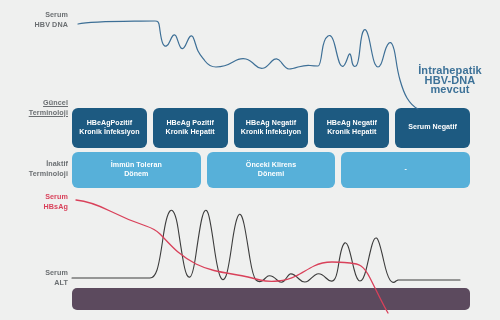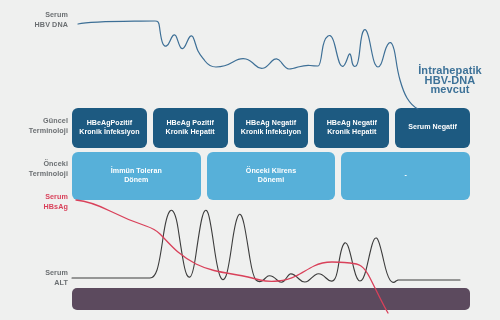--- a/index.html
+++ b/index.html
@@ -19,21 +19,21 @@
     position: absolute;
     text-align: right;
     font-size: 7.2px;
     line-height: 9.5px;
     font-weight: bold;
     color: #6b6f72;
     letter-spacing: 0.1px;
     white-space: pre-line;
   }
   #label-hbvdna { left: 0; width: 68px; top: 10px; }
-  #label-guncel { left: 0; width: 68px; top: 116px; }
+  #label-guncel { left: 0; width: 68px; top: 98px; text-decoration: underline; }
   #label-onceki { left: 0; width: 68px; top: 159px; }
   #label-hbsag  { left: 0; width: 68px; top: 192px; color: #d9415a; }
   #label-alt    { left: 0; width: 68px; top: 268px; }
 
   .annot {
     position: absolute;
     font-size: 11px;
     line-height: 9.5px;
     font-weight: bold;
     color: #3d7298;
@@ -44,21 +44,21 @@
   #annot-intrahep { left: 406px; top: 66px; width: 88px; }
 
   .row {
     position: absolute;
     left: 72px;
     width: 398px;
     display: flex;
     gap: 6px;
   }
   #row-current { top: 108px; height: 40px; }
-  #row-previous { top: 152px; height: 48px; }
+  #row-previous { top: 152px; height: 36px; }
 
   .box {
     border-radius: 6px;
     display: flex;
     align-items: center;
     justify-content: center;
     text-align: center;
     color: #ffffff;
     font-size: 7.1px;
     line-height: 9.4px;
@@ -92,21 +92,21 @@
 </style>
 </head>
 <body>
 
 <div id="root">
 
   <div class="side-label" id="label-hbvdna">Serum
 HBV DNA</div>
   <div class="side-label" id="label-guncel">Güncel
 Terminoloji</div>
-  <div class="side-label" id="label-onceki">Önceki
+  <div class="side-label" id="label-onceki">İnaktif
 Terminoloji</div>
   <div class="side-label" id="label-hbsag">Serum
 HBsAg</div>
   <div class="side-label" id="label-alt">Serum
 ALT</div>
 
   <div class="annot" id="annot-intrahep">İntrahepatik
 HBV-DNA mevcut</div>
 
   <div class="row" id="row-current">

